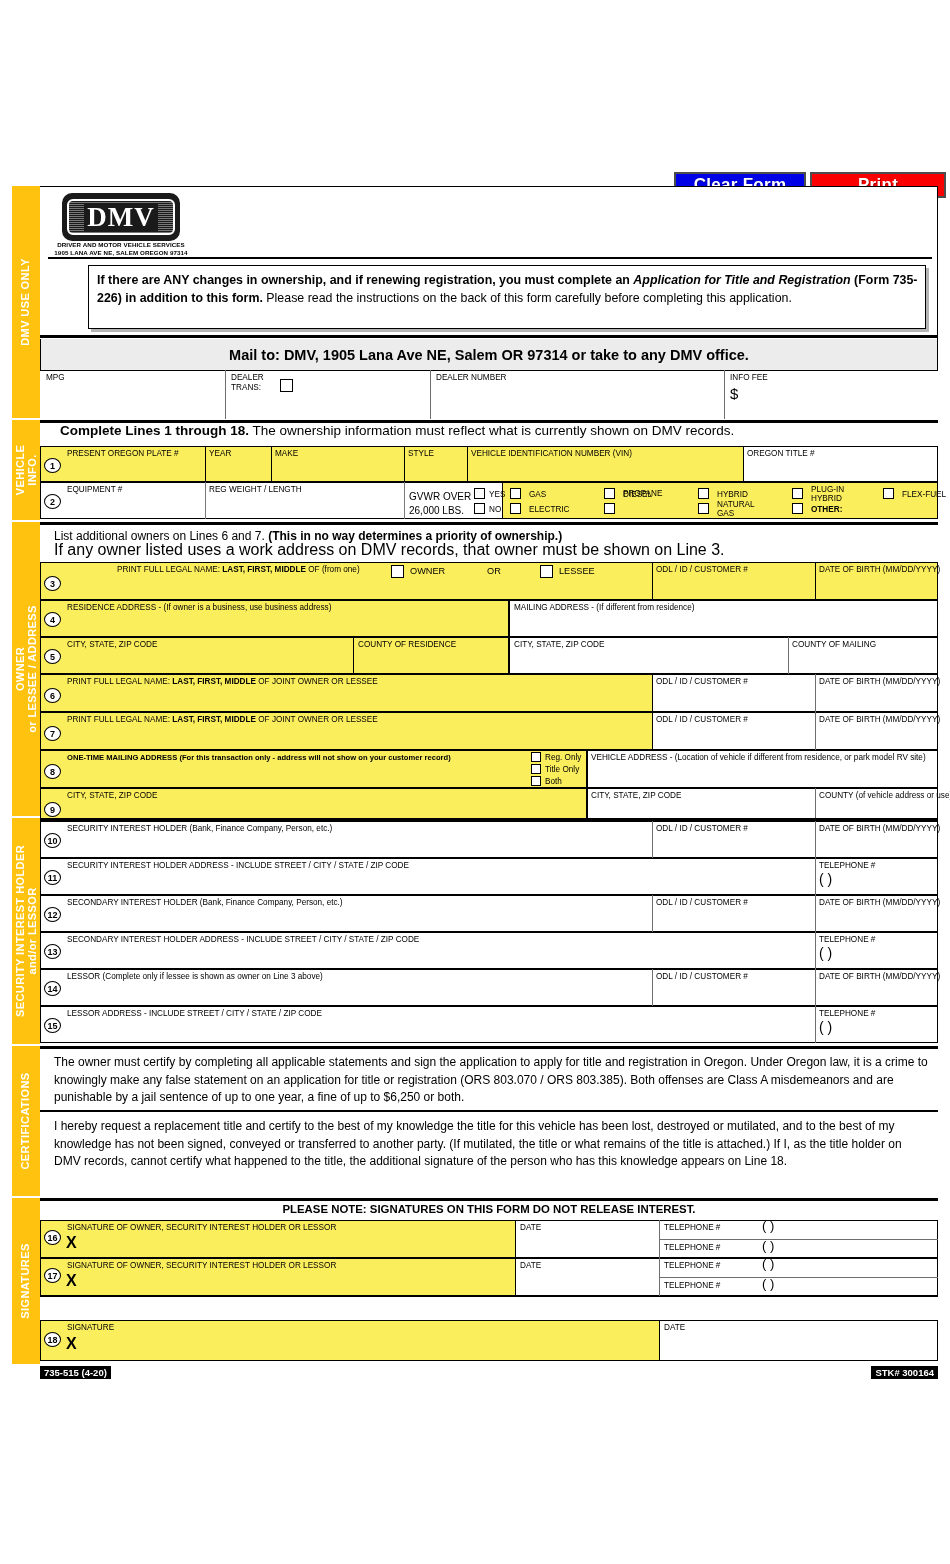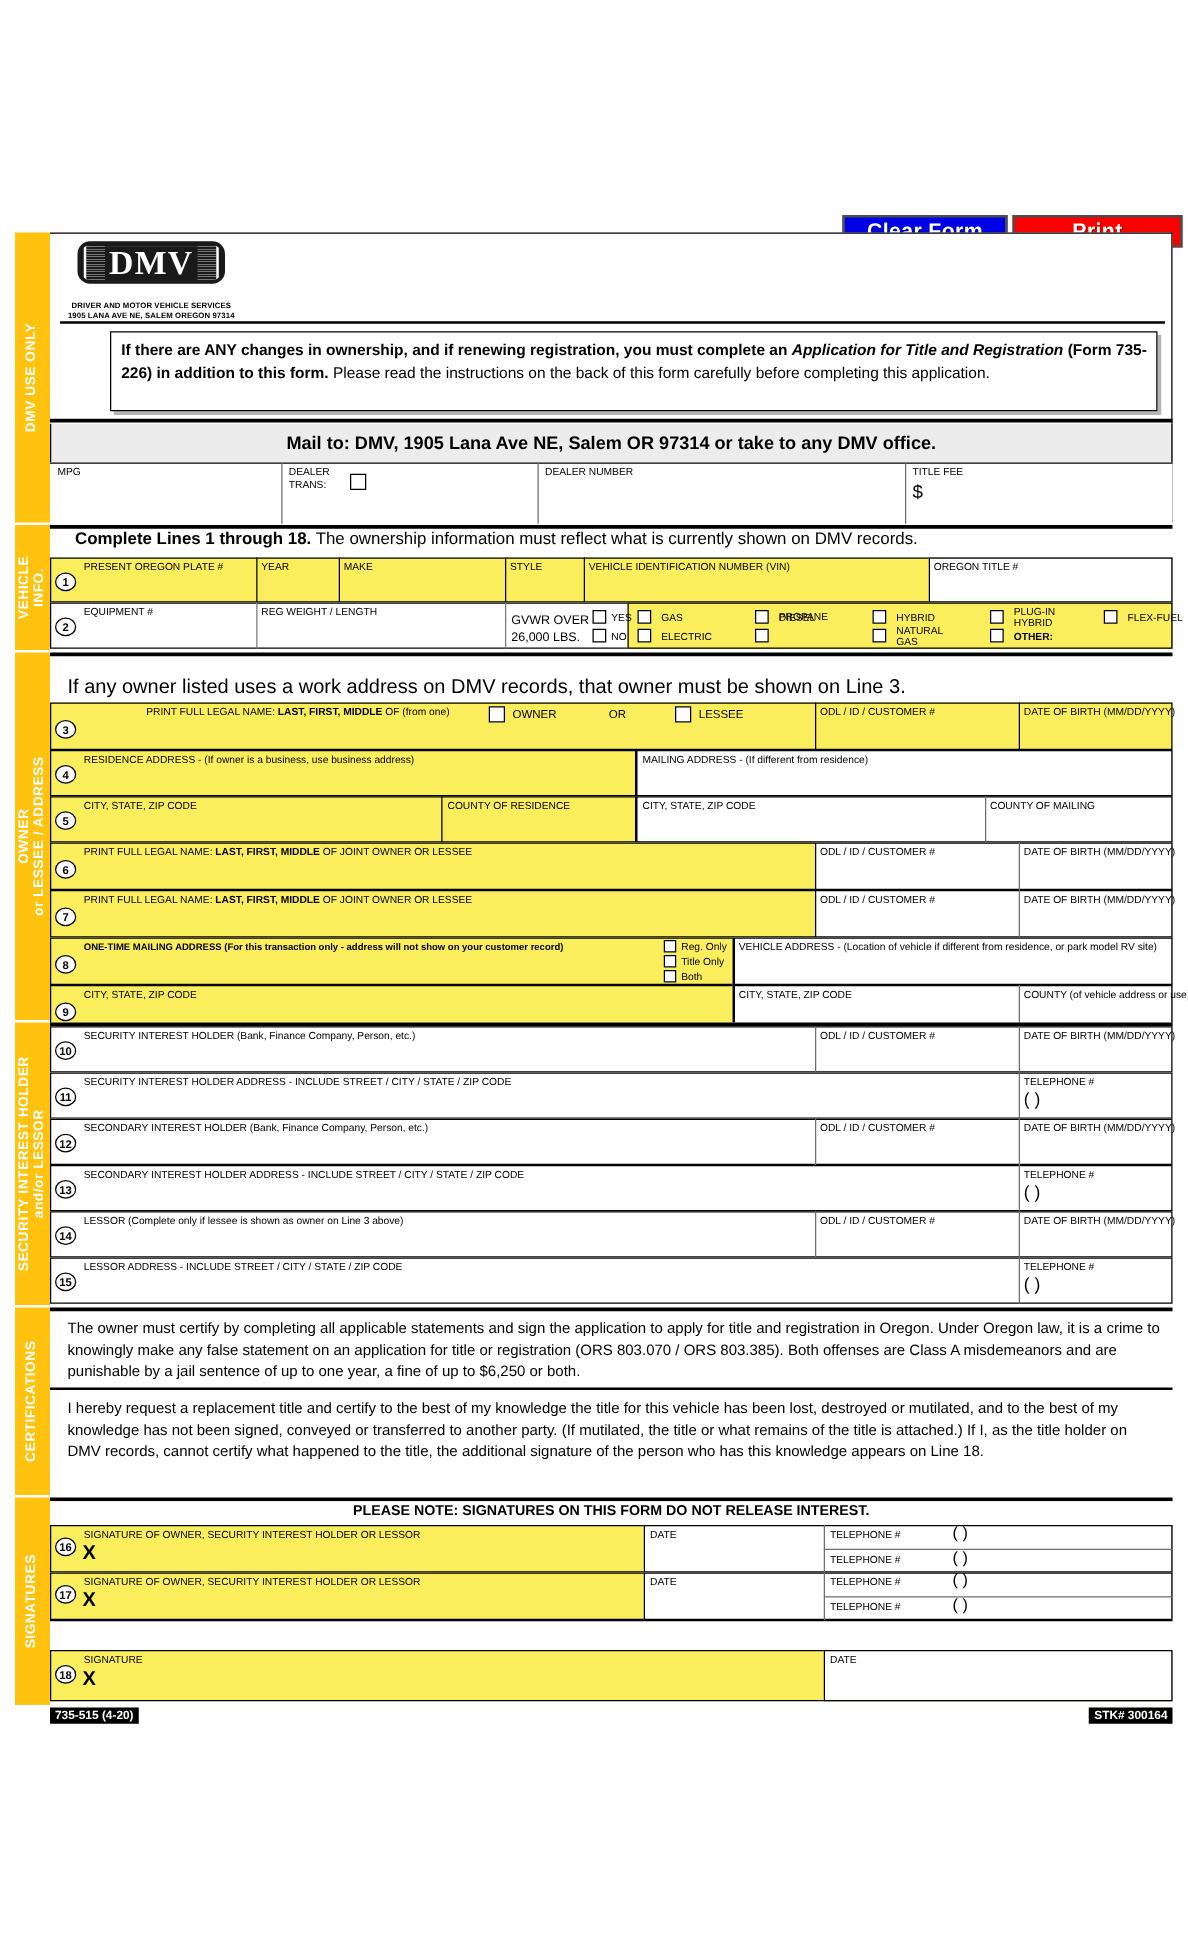--- a/index.html
+++ b/index.html
@@ -93,21 +93,21 @@
     font-weight: bold;
     font-size: 16px;
     font-family: "Liberation Sans", sans-serif;
   }
   .hline { position: absolute; background: #000; }
 
   
   .logo {
     position: absolute;
     left: 22px; top: 6px;
-    width: 118px; height: 34px;
+    width: 118px; height: 48px;
     border: 3px solid #1a1a1a;
     border-radius: 10px;
     background: #1a1a1a;
     display: flex; align-items: center; justify-content: center;
     overflow: hidden;
   }
   .logo .inner {
     width: 108px; height: 36px;
     border: 2px solid #fff;
     border-radius: 6px;
@@ -225,21 +225,21 @@
 
     <div class="bx wht" style="left:0px;top:183px;width:898px;height:49px;border:none;border-top:1px solid #000;"></div>
     <div class="hline" style="left:185px;top:183px;width:1px;height:49px;background:#6e6e6e;"></div>
     <div class="hline" style="left:390px;top:183px;width:1px;height:49px;background:#6e6e6e;"></div>
     <div class="hline" style="left:684px;top:183px;width:1px;height:49px;background:#6e6e6e;"></div>
 
     <div class="lbl" style="left:6px;top:186px;">MPG</div>
     <div class="lbl" style="left:191px;top:186px;"><span>DEALER</span><br><span>TRANS:</span></div>
     <div class="cb" style="left:240px;top:192px;width:13px;height:13px;"></div>
     <div class="lbl" style="left:396px;top:186px;">DEALER NUMBER</div>
-    <div class="lbl" style="left:690px;top:186px;">TITLE FEE</div>
+    <div class="lbl" style="left:690px;top:186px;">INFO FEE</div>
     <div style="position:absolute;left:690px;top:198px;font-size:15px;">$</div>
   </div>
 
   <div class="body" style="top:420px;height:100px;">
     <div class="hline" style="left:0;top:0;width:898px;height:3px;"></div>
 
     <div class="lbl" style="left:20px;top:6px;font-size:13.5px;white-space:nowrap;">
       <b>Complete Lines 1 through 18.</b><span> The ownership information must reflect what is currently shown on DMV records.</span>
     </div>
 
@@ -287,20 +287,23 @@
     <div class="lbl" style="left:583px;top:69px;text-align:center;">PROPANE</div>
     <div class="cb" style="left:658px;top:83px;"></div>
     <div class="lbl" style="left:677px;top:81px;line-height:8.6px;"><span>NATURAL</span><br><span>GAS</span></div>
     <div class="cb" style="left:752px;top:83px;"></div>
     <div class="lbl b" style="left:771px;top:85px;">OTHER:</div>
   </div>
 
   <div class="body" style="top:522px;height:294px;">
     <div class="hline" style="left:0;top:0;width:898px;height:3px;"></div>
 
+    <div class="lbl" style="left:14px;top:6px;font-size:12px;line-height:17px;white-space:nowrap;">
+      <span>List additional owners on Lines 6 and 7.  </span><b>(This in no way determines a priority of ownership.)</b>
+    </div>
     <div class="lbl" style="left:14px;top:23px;font-size:16px;white-space:nowrap;">If any owner listed uses a work address on DMV records, that owner must be shown on Line 3.</div>
 
     <div class="bx yel" style="left:0px;top:40px;width:898px;height:38px;"></div>
     <div class="num" style="left:4px;top:54px;">3</div>
     <div class="hline" style="left:612px;top:40px;width:1px;height:38px;background:#000;"></div>
     <div class="hline" style="left:775px;top:40px;width:1px;height:38px;background:#000;"></div>
     <div class="lbl" style="left:77px;top:43px;"><span>PRINT FULL LEGAL NAME: </span><b>LAST, FIRST, MIDDLE</b><span> OF (from one)</span></div>
     <div class="cb" style="left:351px;top:43px;width:13px;height:13px;"></div>
     <div class="lbl" style="left:370px;top:45px;font-size:9.2px;">OWNER</div>
     <div class="lbl" style="left:447px;top:45px;font-size:9.2px;">OR</div>

